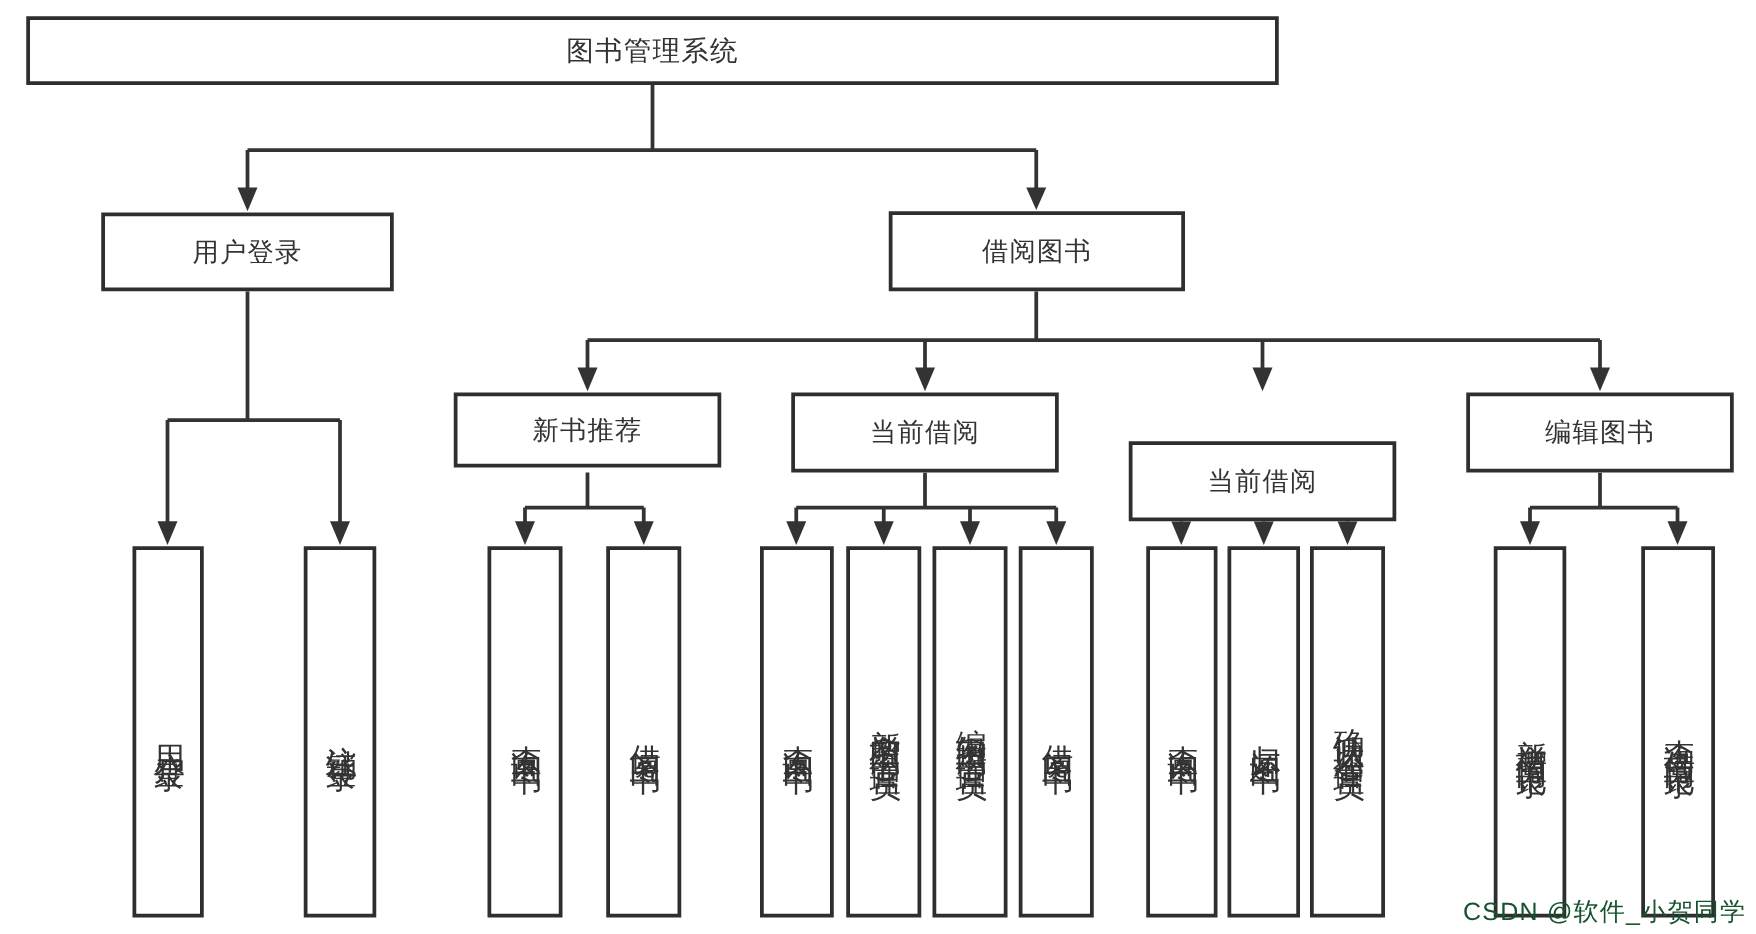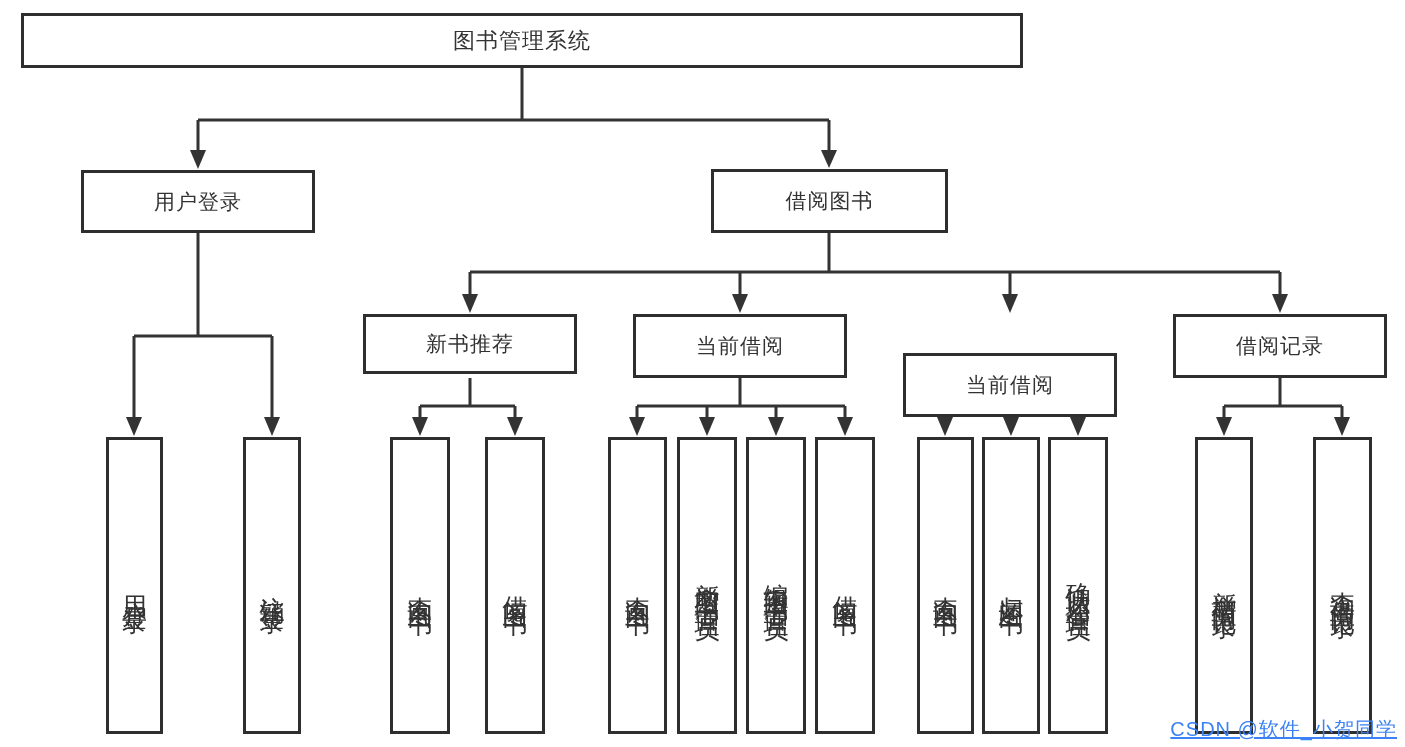--- a/index.html
+++ b/index.html
@@ -55,25 +55,24 @@
     font-size: 25px;
     letter-spacing: 5px;
     line-height: 1;
     white-space: nowrap;
   }
   .watermark {
     position: absolute;
     top: 716px;
     right: 8px;
     font-size: 20px;
-    color: #3b82f6;
+    color: #14532d;
     letter-spacing: 1px;
     z-index: 5;
     white-space: nowrap;
-    text-decoration: underline;
   }
 </style>
 </head>
 <body>
 
 <svg id="connectors" viewBox="0 0 1405 747" xmlns="http://www.w3.org/2000/svg">
   <g>
     <path d="M522,68 V120 M198,120 H829 M198,120 V151 M829,120 V151"></path>
     <polygon points="190,150 206,150 198,169"></polygon>
     <polygon points="821,150 837,150 829,168"></polygon>
@@ -129,21 +128,21 @@
 <div class="box" style="left:363px; top:314px; width:214px; height:60px;">
   <span class="hlabel">新书推荐</span>
 </div>
 <div class="box" style="left:633px; top:314px; width:214px; height:64px;">
   <span class="hlabel">当前借阅</span>
 </div>
 <div class="box" style="left:903px; top:314px; width:214px; height:64px;margin-top:39px;">
   <span class="hlabel">当前借阅</span>
 </div>
 <div class="box" style="left:1173px; top:314px; width:214px; height:64px;">
-  <span class="hlabel">借阅记录</span>
+  <span class="hlabel">编辑图书</span>
 </div>
 
 <div class="box" style="left:106px; top:437px; width:57px; height:297px;">
   <span class="vlabel">用户登录</span>
 </div>
 <div class="box" style="left:243px; top:437px; width:58px; height:297px;">
   <span class="vlabel">注销登录</span>
 </div>
 
 <div class="box" style="left:390px; top:437px; width:60px; height:297px;">

